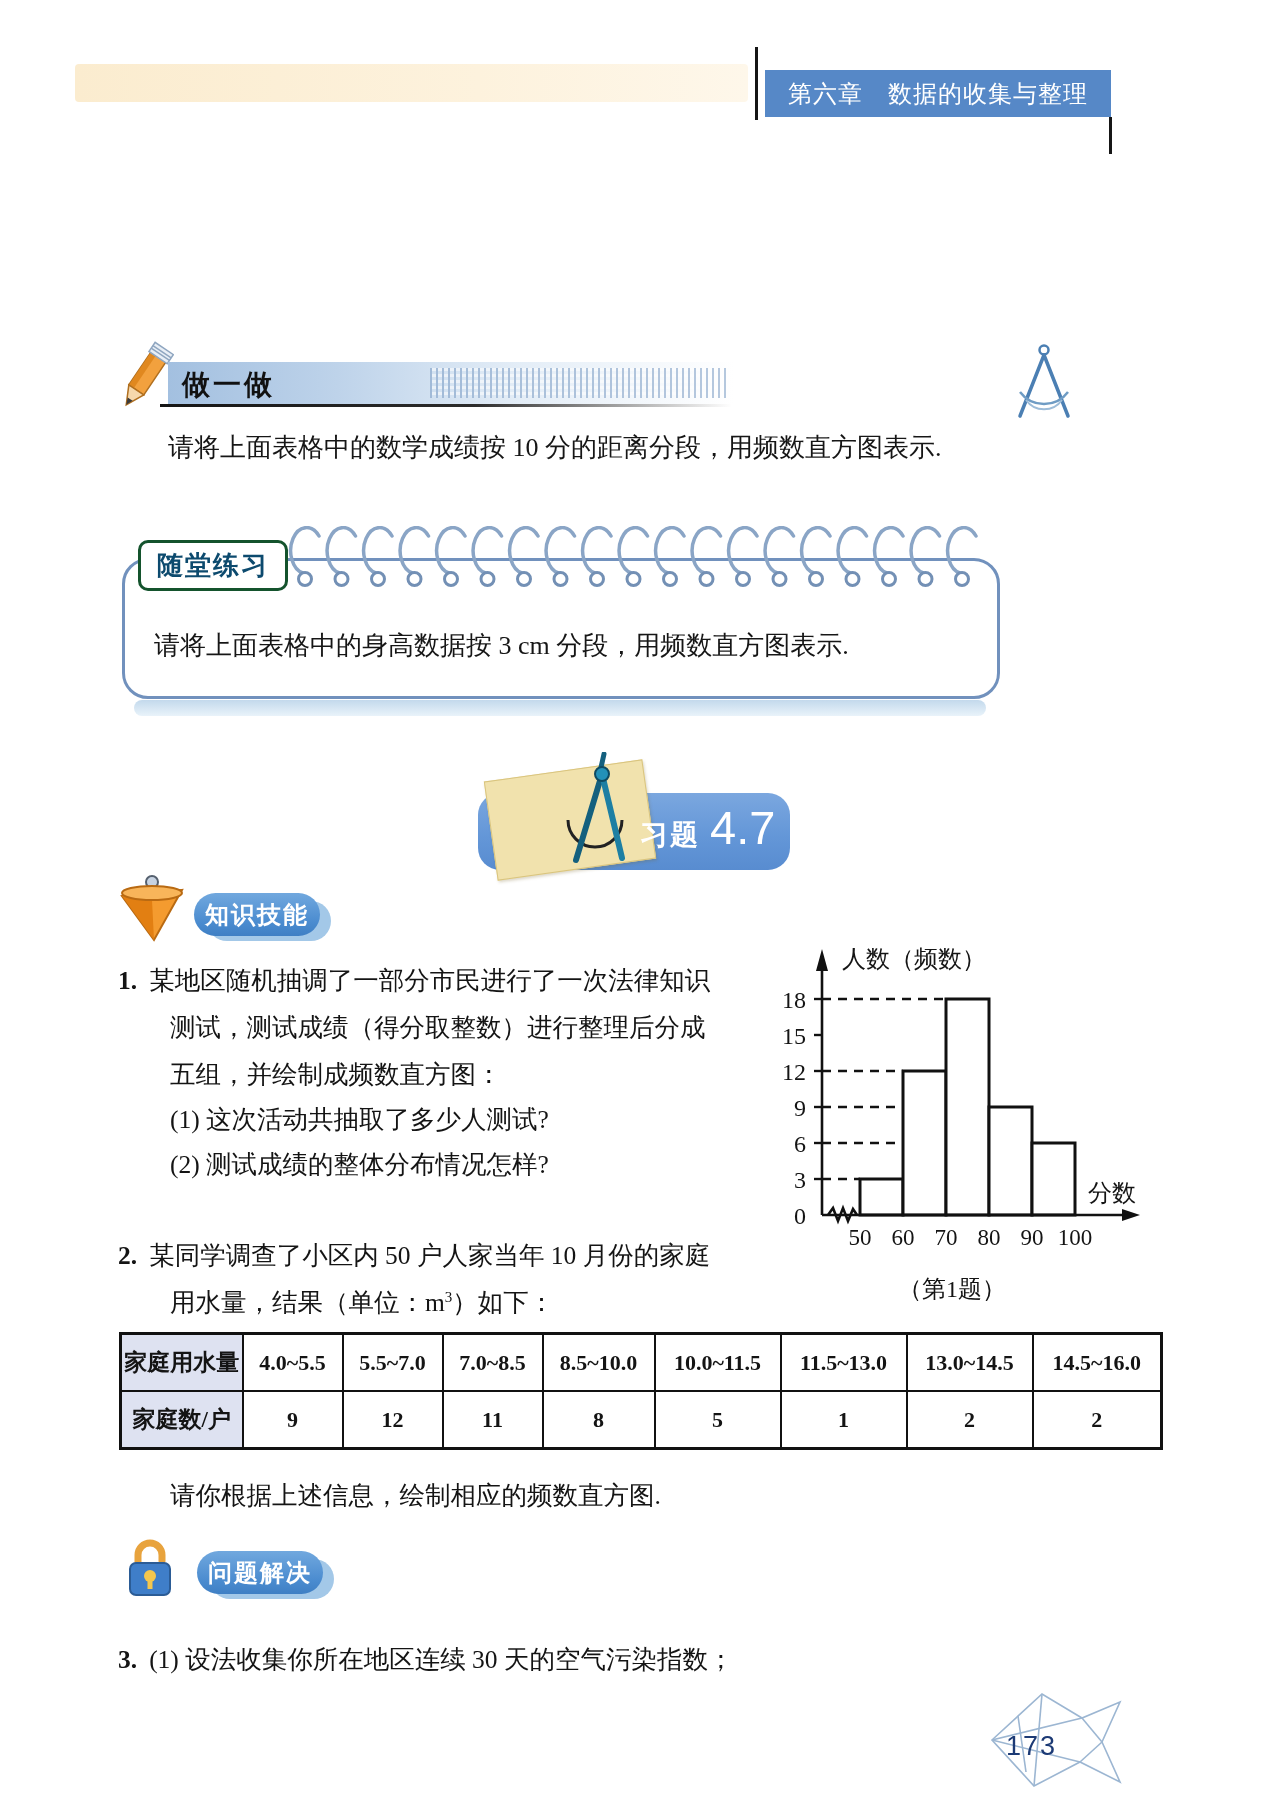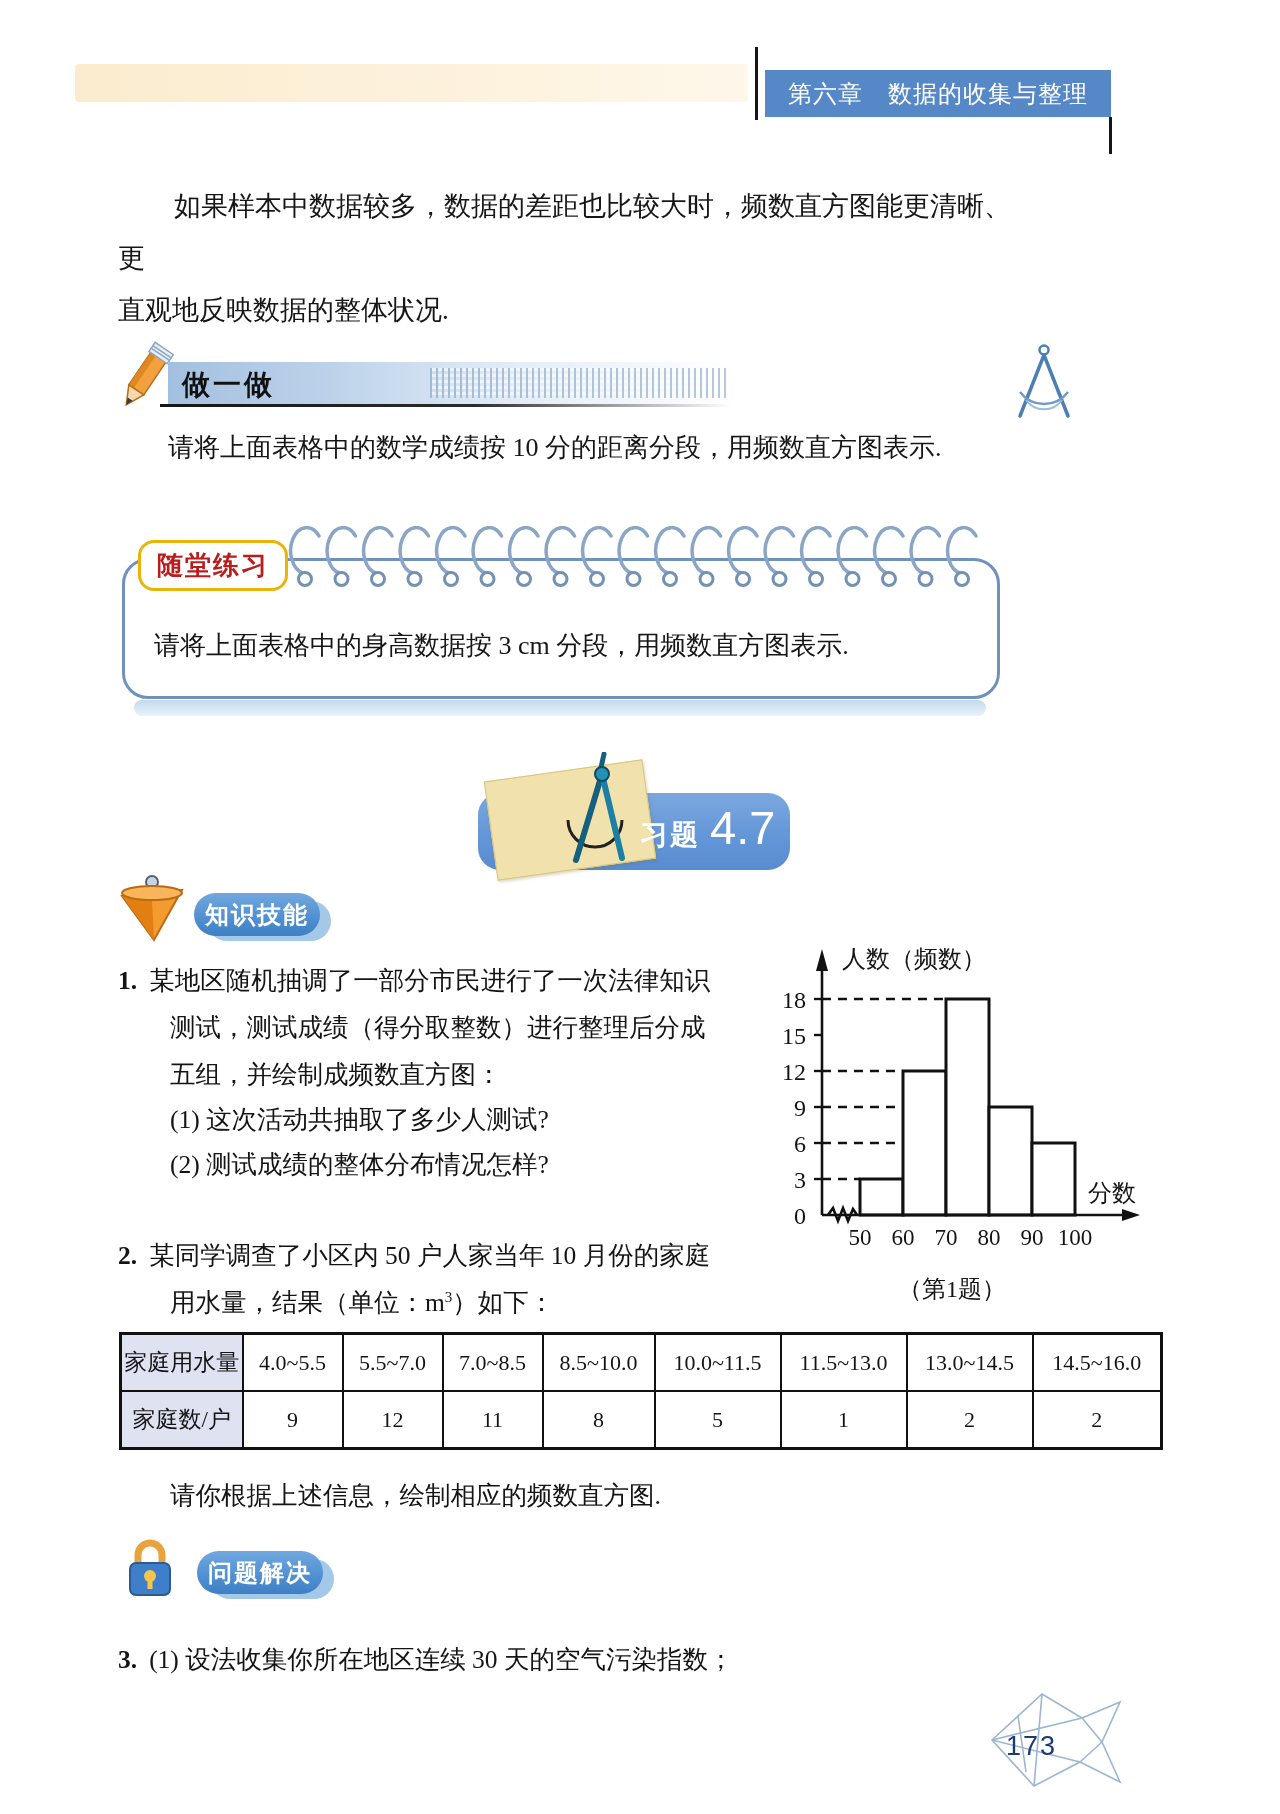--- a/index.html
+++ b/index.html
@@ -29,22 +29,22 @@
                         repeating-linear-gradient(0deg,transparent 0 3px,#ffffff 3px 6px);}
   .doit-underline{left:160px;top:404px;width:572px;height:3px;
                   background:linear-gradient(90deg,#151515 0%,#2c2c2c 55%,rgba(90,90,90,0) 100%);}
   .doit-title{left:182px;top:366px;font-size:28px;font-weight:bold;color:#111;letter-spacing:3px;}
   .doit-text{left:168px;top:430px;font-size:26px;color:#161616;}
 
   
   .ex-box{left:122px;top:558px;width:872px;height:135px;border:3px solid #7191bd;border-radius:26px;background:#fff;}
   .ex-shadow{left:134px;top:700px;width:852px;height:16px;border-radius:8px;
              background:linear-gradient(180deg,#c3d9ec 0%,#e9f3fa 100%);}
-  .ex-label{left:138px;top:540px;background:#ffffff;border:3px solid #eab308;border-radius:16px;
-            padding:5px 16px;font-size:26px;font-weight:bold;color:#b91c1c;letter-spacing:2px;z-index:3;}
+  .ex-label{left:138px;top:540px;background:#ffffff;border:3px solid #14532d;border-radius:10px;
+            padding:5px 16px;font-size:26px;font-weight:bold;color:#0c4a6e;letter-spacing:2px;z-index:3;}
   .coils{left:288px;top:526px;z-index:2;}
   .ex-text{left:154px;top:628px;font-size:26px;color:#161616;}
 
   
   .badge-rect{left:478px;top:793px;width:312px;height:77px;border-radius:22px;
               background:linear-gradient(180deg,#7ba7df 0%,#6497d8 55%,#588cd0 100%);}
   .badge-text{left:640px;top:800px;width:150px;color:#fff;display:flex;align-items:baseline;z-index:4;}
   .badge-label{font-size:28px;font-weight:bold;letter-spacing:2px;}
   .badge-num{font-size:47px;margin-left:10px;font-family:"Liberation Sans","DejaVu Sans",sans-serif;}
   .note{left:490px;top:770px;width:158px;height:98px;background:#f1e2ad;border:1px solid #d9c47e;
@@ -58,42 +58,38 @@
         color:#fff;font-size:24px;font-weight:bold;letter-spacing:2px;z-index:2;}
 
   
   .pline{font-size:25.5px;color:#141414;white-space:nowrap;}
   .pnum{font-weight:bold;margin-right:12px;}
   sup{font-size:15px;}
 
   
   table.water{border-collapse:collapse;table-layout:fixed;}
   table.water td,table.water th{border:2px solid #111;text-align:center;vertical-align:middle;
-       height:55px;font-weight:normal;font-size:22px;color:#141414;padding:0;}
+       height:55px;font-weight:bold;font-size:22px;color:#141414;padding:0;}
   table.water{border:3px solid #111;}
   table.water th.rowhead{background:#dee2f1;font-size:23px;}
 
   .page-num{left:1006px;top:1731px;font-size:27px;color:#1c3a75;letter-spacing:2px;z-index:2;}
 </style>
 </head>
 <body>
 
 <div class="page">
 
   <div class="abs cream-bar"></div>
   <div class="abs vline1"></div>
   <div class="abs chapter-box sans">
     <span>第六章　数据的收集与整理</span>
   </div>
   <div class="abs vline2"></div>
 
-  <div class="abs intro">
-    <span class="indent"></span><span>如果样本中数据较多，数据的差距也比较大时，频数直方图能更清晰、更</span><br>
-    <span>直观地反映数据的整体状况.</span>
-  </div>
 
   <svg class="abs" style="left:112px;top:338px;" width="62" height="84">
     <g transform="rotate(34 31 42)">
       <rect x="22" y="14" width="18" height="40" fill="#f2a13e" stroke="#b06f1f" stroke-width="1.5"></rect>
       <rect x="22" y="14" width="6" height="40" fill="#e0881f"></rect>
       <rect x="20" y="4" width="22" height="11" fill="#e9eff6" stroke="#8fa6c0" stroke-width="1.5"></rect>
       <line x1="20" y1="8" x2="42" y2="8" stroke="#8fa6c0" stroke-width="1.5"></line>
       <line x1="20" y1="11" x2="42" y2="11" stroke="#8fa6c0" stroke-width="1.5"></line>
       <polygon points="22,54 40,54 31,72" fill="#f6d8ac" stroke="#b06f1f" stroke-width="1.5"></polygon>
       <polygon points="28,65 34,65 31,72" fill="#3a3a3a"></polygon>

